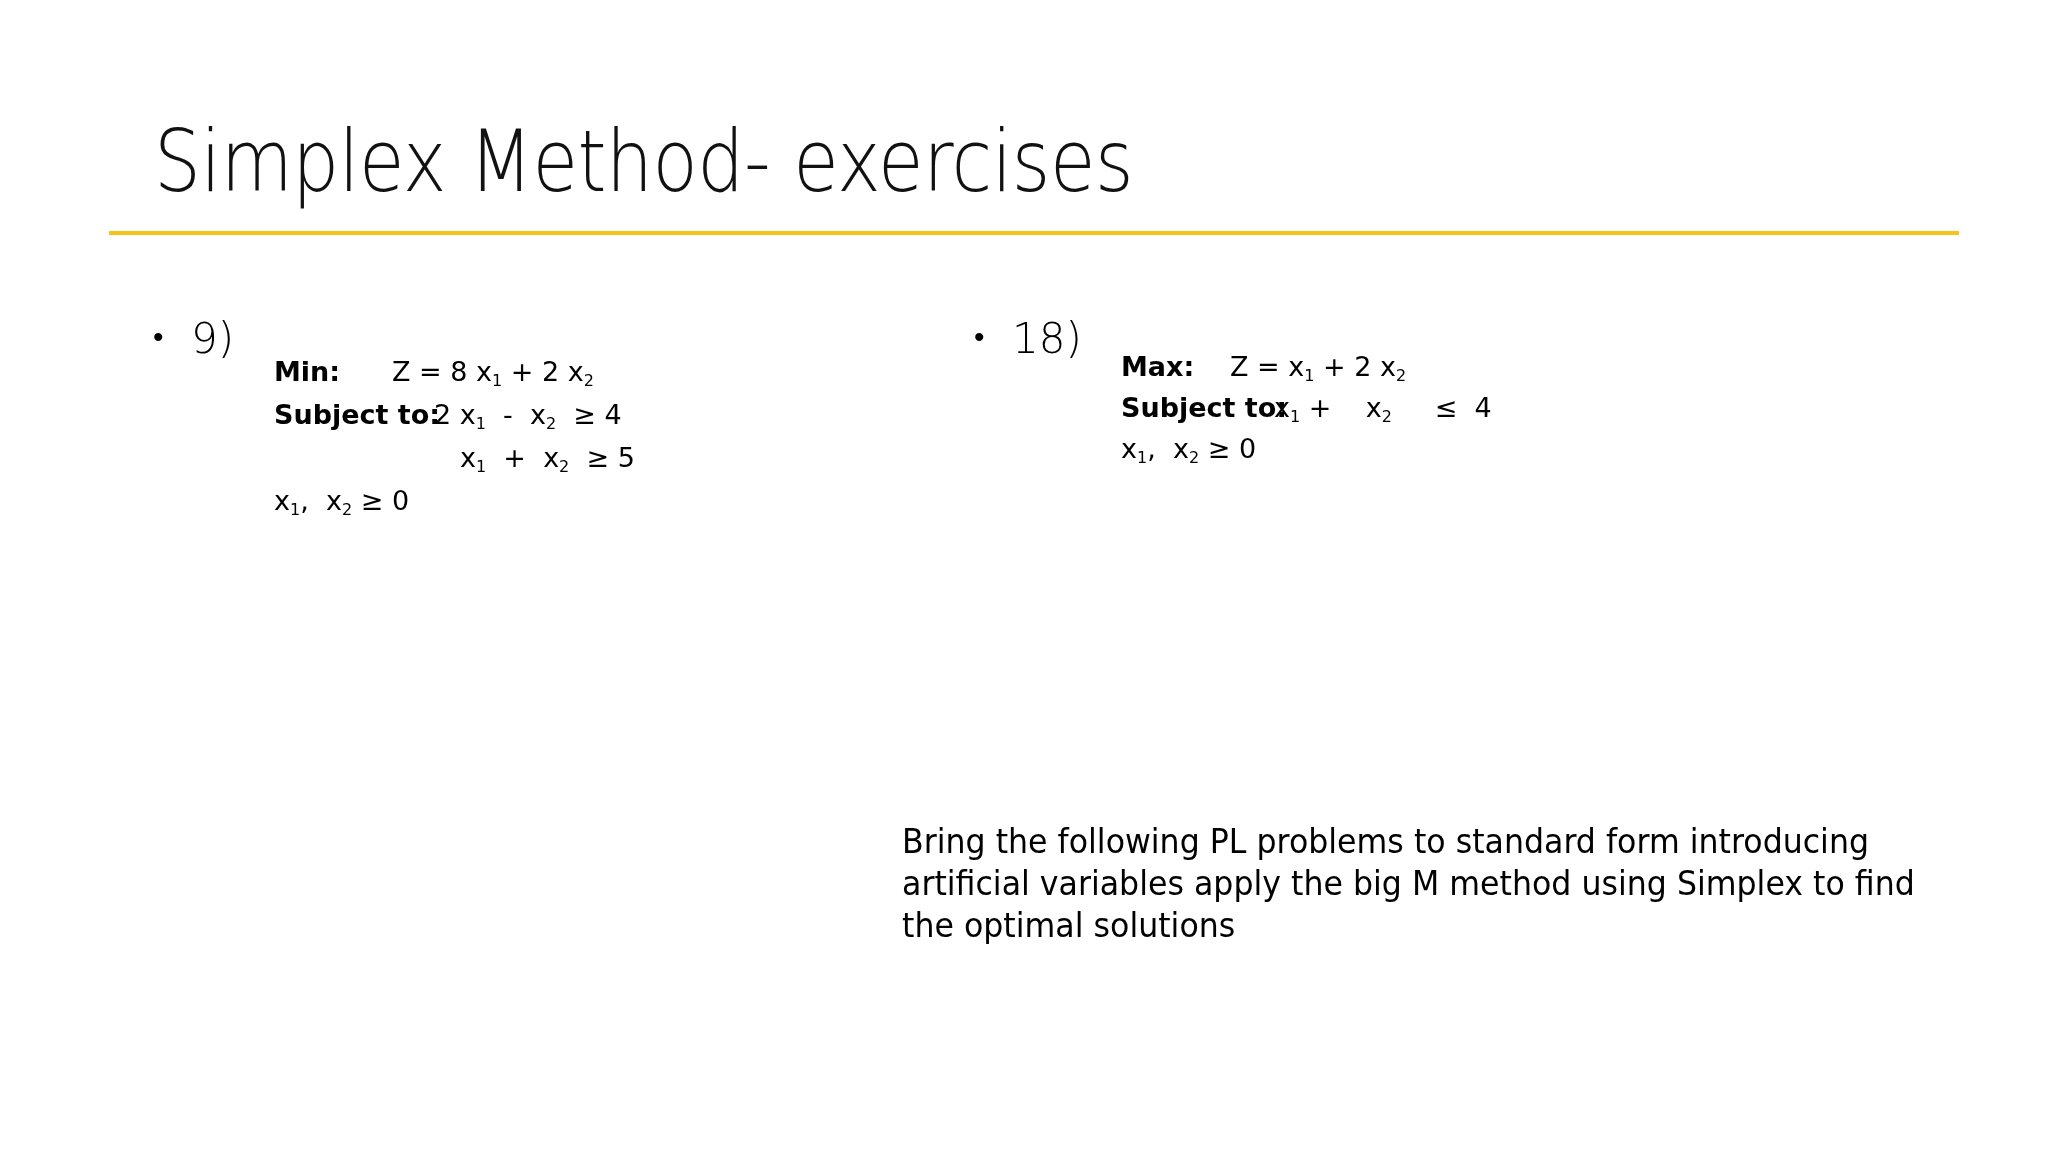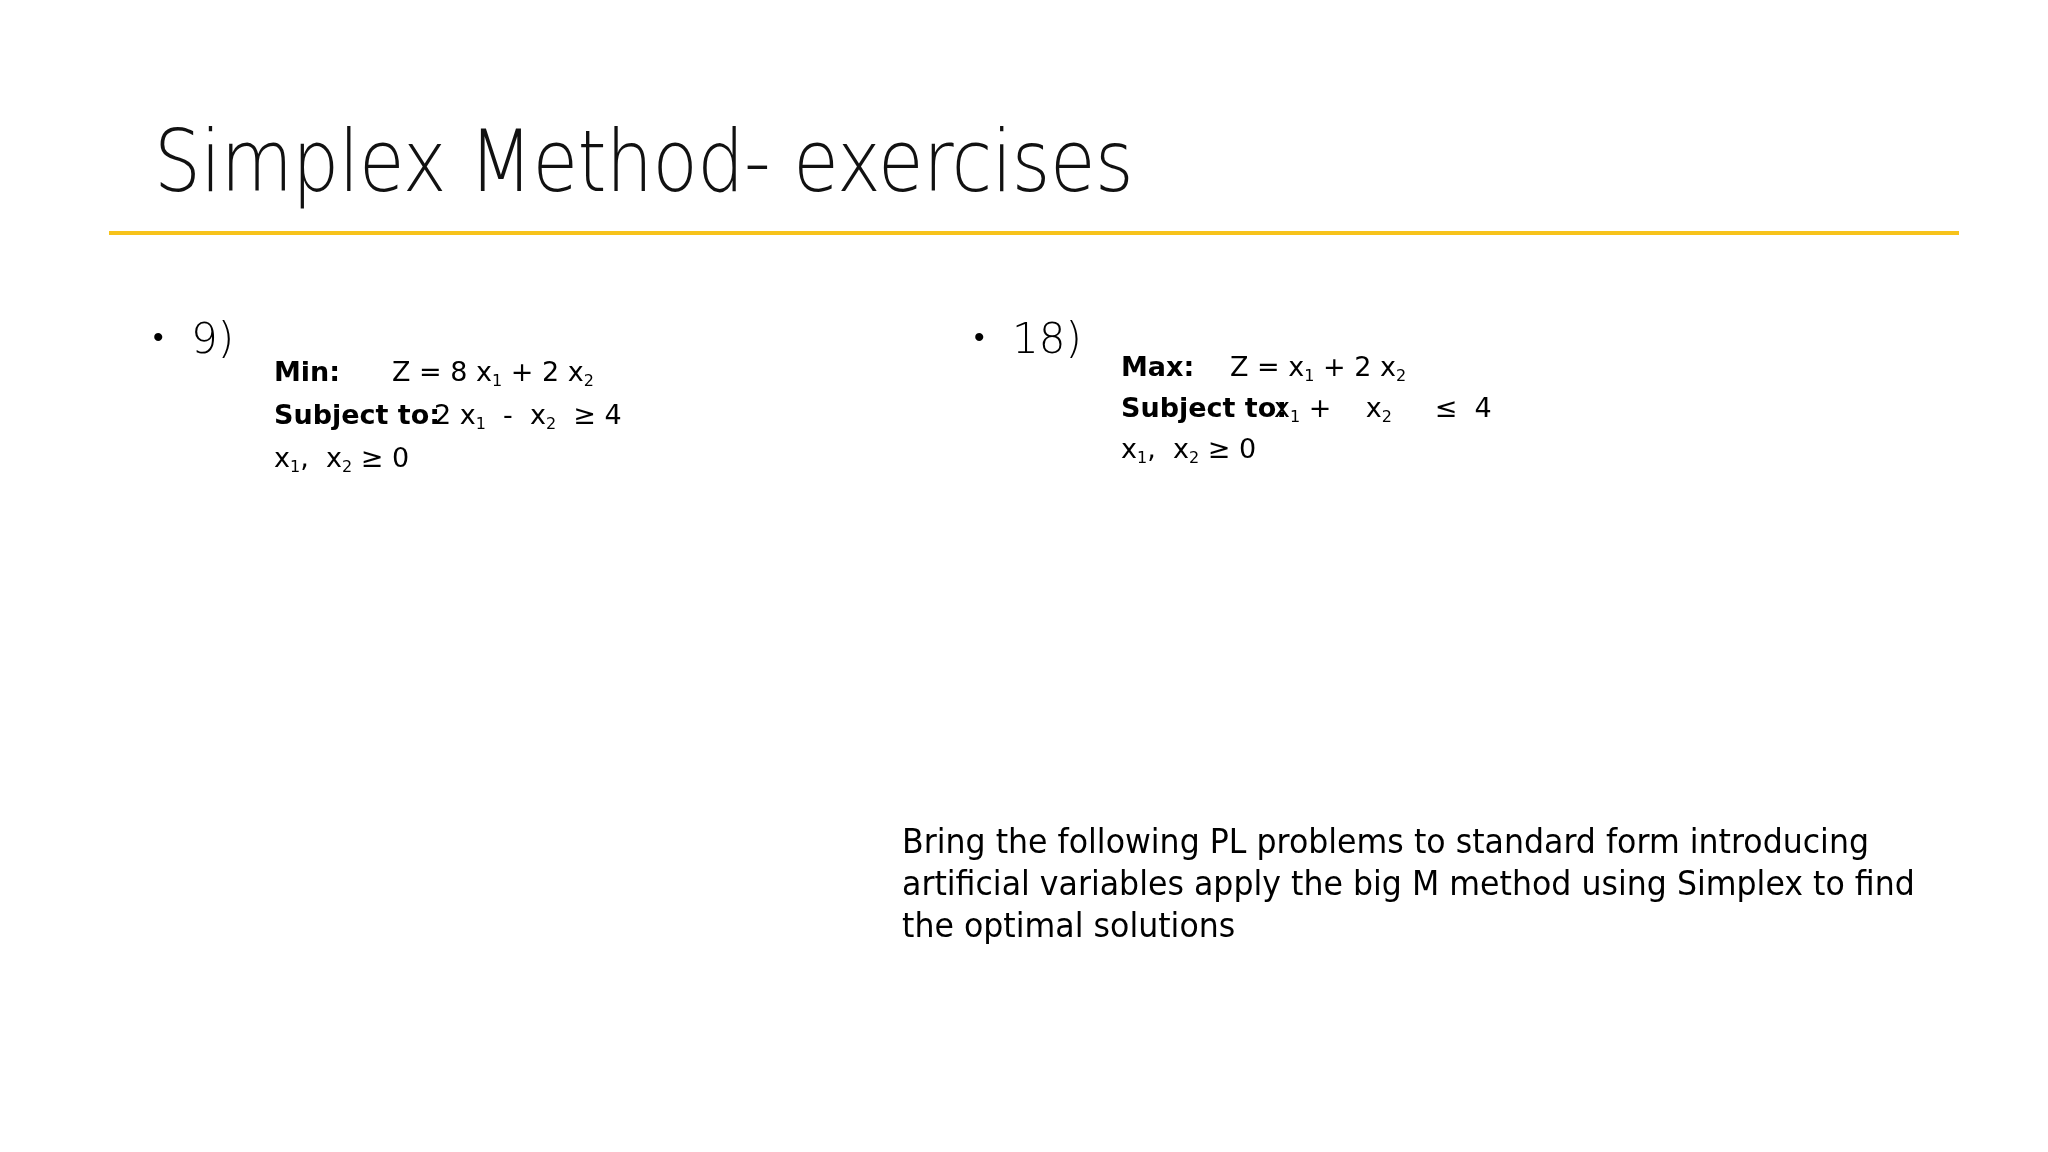--- a/index.html
+++ b/index.html
@@ -53,20 +53,23 @@
 <div class="problem" style="left:274px; top:334px; width:360px;">
   <div class="row">
     <span class="lbl">Min:</span>
     <span class="expr" style="left:118px;"><span>Z = 8 x</span><sub>1</sub><span style="white-space:pre"> + 2 x</span><sub>2</sub></span>
   </div>
   <div class="row">
     <span class="lbl">Subject to:</span>
     <span class="expr" style="left:160px; white-space:pre;"><span>2 x</span><sub>1</sub><span>  -  x</span><sub>2</sub><span>  ≥ 4</span></span>
   </div>
   <div class="row">
+    <span class="expr" style="left:186px; white-space:pre;"><span>x</span><sub>1</sub><span>  +  x</span><sub>2</sub><span>  ≥ 5</span></span>
+  </div>
+  <div class="row">
     <span class="expr" style="left:0; white-space:pre;"><span>x</span><sub>1</sub><span>,  x</span><sub>2</sub><span> ≥ 0</span></span>
   </div>
 </div>
 
 <div class="bullet" style="left:974px; top:318px;">
   <span class="dot">•</span><span>18)</span>
 </div>
 <div class="problem" style="left:1121px; top:330px; width:380px; line-height:41px;">
   <div class="row" style="height:41px;">
     <span class="lbl">Max:</span>

